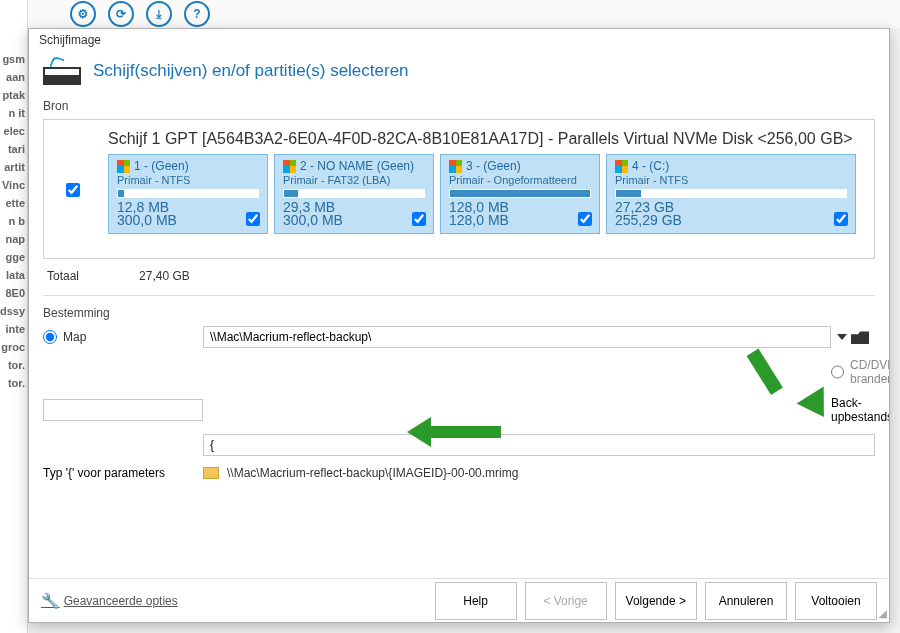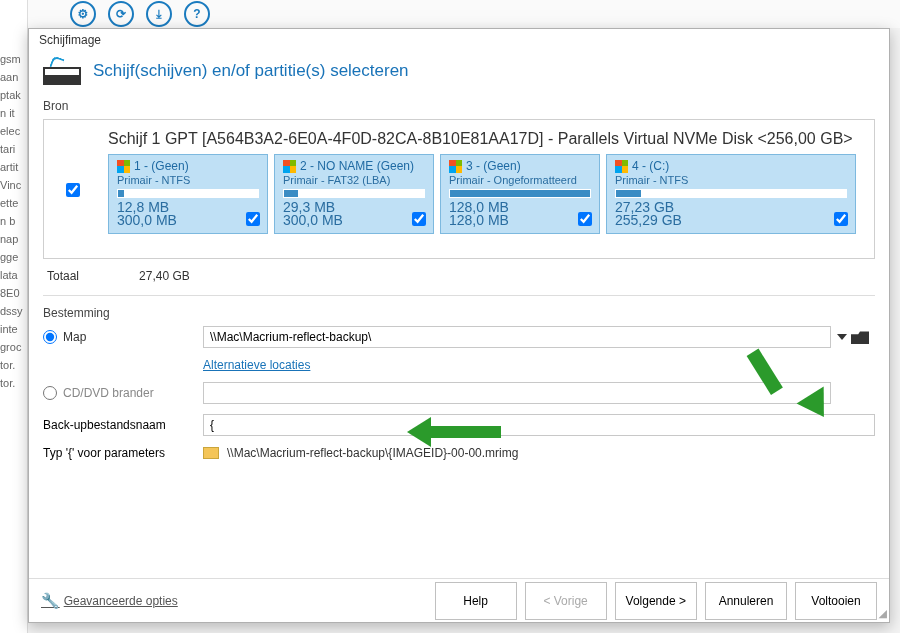--- a/index.html
+++ b/index.html
@@ -18,21 +18,21 @@
     top: 0; left: 0;
     width: 28px; height: 633px;
     background: #fff;
     border-right: 1px solid #ddd;
     color: #666;
     font-size: 11px;
     padding-top: 50px;
     line-height: 18px;
     overflow: hidden;
   }
-  .bg-frag span { display:block; text-align:left; padding-right:2px; }
+  .bg-frag span { display:block; text-align:right; padding-right:2px;font-weight:bold; }
   .bg-toolbar {
     position:absolute;
     top:0; left:0; width:900px; height:28px;
     background:#fafafa;
     display:flex; gap:12px; padding-left:70px; align-items:center;
   }
   .bg-tool {
     width:26px; height:26px; border:2px solid #1a7bbf; border-radius:50%;
     display:flex; align-items:center; justify-content:center; color:#1a7bbf; font-weight:bold;
   }
@@ -326,21 +326,20 @@
       </label>
       <div class="path-wrap">
         <input class="path-input" value="\\Mac\Macrium-reflect-backup\" style="">
       </div>
       <div class="path-btns">
         <div class="drop-caret"></div>
         <div class="browse-ic"></div>
       </div>
 
       <span></span>
-      <a href="#" class="alt-link">Alternatieve locaties</a>
       <span></span>
 
       <label class="radio-row radio-off">
         <input type="radio" name="dest" style="">
         <span>CD/DVD brander</span>
       </label>
       <input class="path-input" disabled="" style="">
       <span></span>
 
       <span>Back-upbestandsnaam</span>

